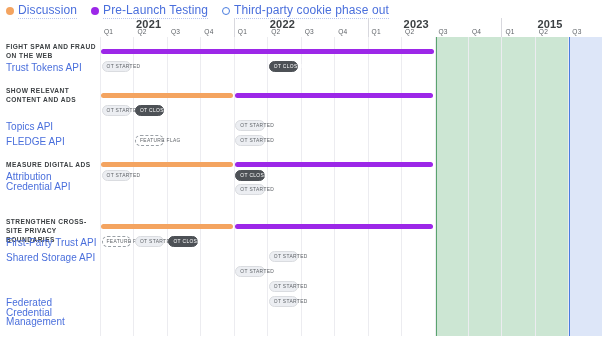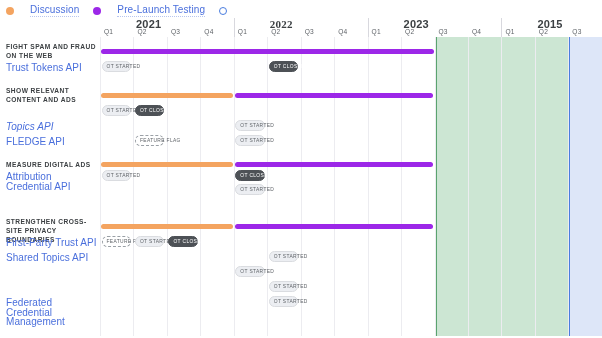--- a/index.html
+++ b/index.html
@@ -17,27 +17,26 @@
     height: 18px;
     padding: 3px 0 0 6px;
     gap: 14px;
   }
   .legend-item { display: flex; align-items: center; gap: 4px; }
   .legend-dot {
     width: 8px; height: 8px; border-radius: 50%;
     flex: 0 0 auto;
   }
   .legend-label {
-    font-size: 10px;
+    font-size: 12px;
     color: #4a6fdc;
     border-bottom: 1px dotted #b9c6ef;
     padding-bottom: 1px;
     white-space: nowrap;
     letter-spacing: .1px;
-    margin-left: 12px;
   }
 
   
   #chart { position: relative; width: 602px; height: 318px; }
 
   #label-col {
     position: absolute; left: 0; top: 0;
     width: 100px; height: 318px;
   }
 
@@ -115,47 +114,48 @@
     <div class="legend-item">
       <span class="legend-dot" style="background: rgb(244, 164, 96);"></span>
       <span class="legend-label">Discussion</span>
     </div>
     <div class="legend-item">
       <span class="legend-dot" style="background: rgb(156, 39, 232);"></span>
       <span class="legend-label">Pre-Launch Testing</span>
     </div>
     <div class="legend-item">
       <span class="legend-dot" style="background: rgb(255, 255, 255); border: 1.5px solid rgb(74, 125, 223);"></span>
+      <span class="legend-label">Third-party cookie phase out</span>
     </div>
   </div>
 
 <div id="chart">
   <div id="label-col">
       <div class="group-head" style="top: 24px; width: 92px;">FIGHT SPAM AND FRAUD ON THE WEB</div>
       <div class="api-link" style="top: 45px; width: 92px;">Trust Tokens API</div>
       <div class="group-head" style="top: 68px; width: 92px;">SHOW RELEVANT CONTENT AND ADS</div>
-      <div class="api-link" style="top: 104px; width: 92px; font-style: italic;">Topics API</div>
+      <div class="api-link" style="top: 104px; width: 92px;">Topics API</div>
       <div class="api-link" style="top: 119px; width: 92px;">FLEDGE API</div>
       <div class="group-head" style="top: 142px; width: 92px;">MEASURE DIGITAL ADS</div>
       <div class="api-link" style="top: 154px; width: 92px;">Attribution Credential API</div>
       <div class="group-head" style="top: 199px; width: 92px;">STRENGTHEN CROSS-SITE PRIVACY BOUNDARIES</div>
       <div class="api-link" style="top: 220px; width: 92px;">First-Party Trust API</div>
-      <div class="api-link" style="top: 235px; width: 92px;">Shared Topics API</div>
+      <div class="api-link" style="top: 235px; width: 92px;">Shared Storage API</div>
       <div class="api-link" style="top: 280px; width: 92px;">Federated Credential Management</div>
     </div>
   <div id="grid-area">
     <div class="region blue" style="left: 468.3px; width: 33.45px;"></div>
       <div class="region green" style="left: 334.5px; width: 133.8px;"></div>
       <div id="year-band">
         <div class="year-lbl" style="left: 4px;">2021</div>
         <div class="q-lbl" style="left: 4px;">Q1</div>
         <div class="q-lbl" style="left: 37.45px;">Q2</div>
         <div class="q-lbl" style="left: 70.9px;">Q3</div>
         <div class="q-lbl" style="left: 104.35px;">Q4</div>
-        <div class="year-lbl" style="left: 137.8px; font-family: Liberation Serif, serif;">2022</div>
+        <div class="year-lbl" style="left: 137.8px;">2022</div>
         <div class="year-div" style="left: 133.8px;"></div>
         <div class="q-lbl" style="left: 137.8px;">Q1</div>
         <div class="q-lbl" style="left: 171.25px;">Q2</div>
         <div class="q-lbl" style="left: 204.7px;">Q3</div>
         <div class="q-lbl" style="left: 238.15px;">Q4</div>
         <div class="year-lbl" style="left: 271.6px;">2023</div>
         <div class="year-div" style="left: 267.6px;"></div>
         <div class="q-lbl" style="left: 271.6px;">Q1</div>
         <div class="q-lbl" style="left: 305.05px;">Q2</div>
         <div class="q-lbl" style="left: 338.5px;">Q3</div>

